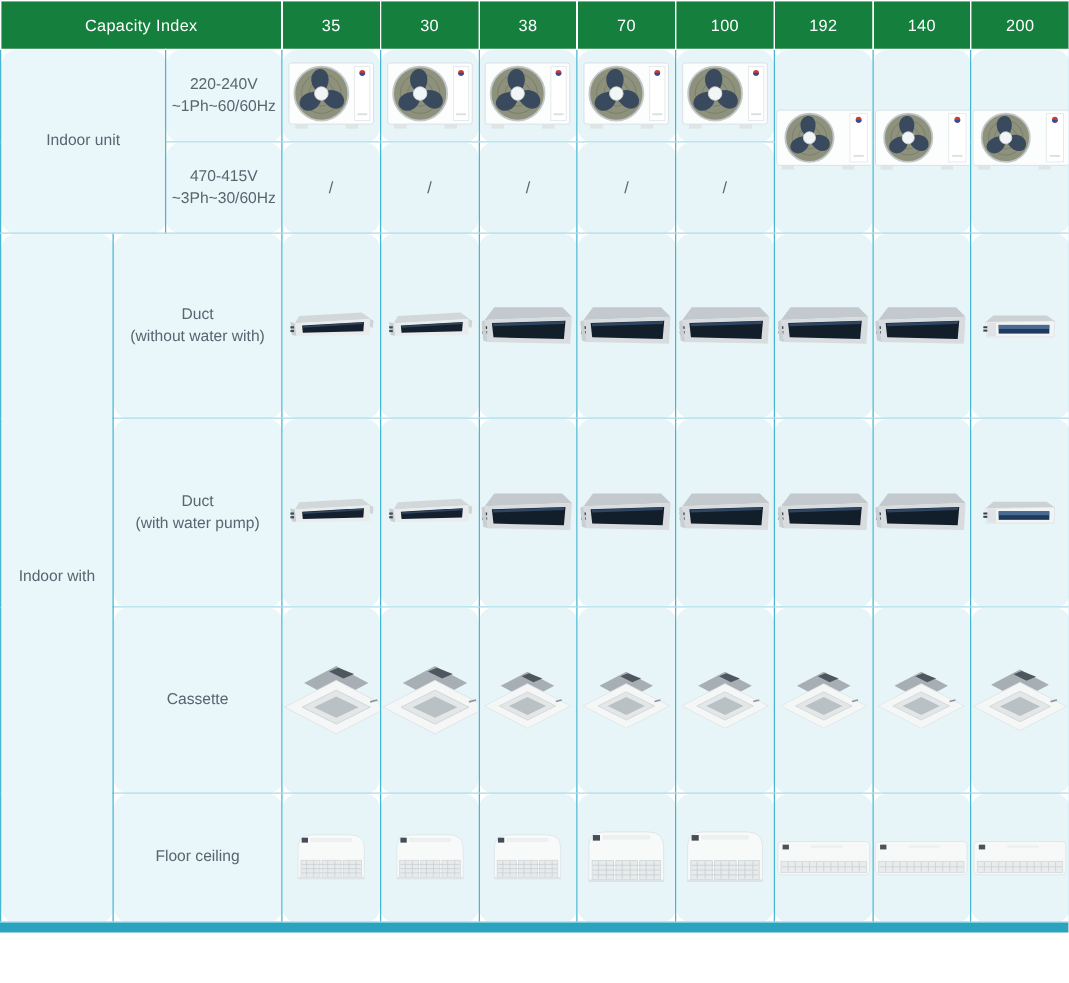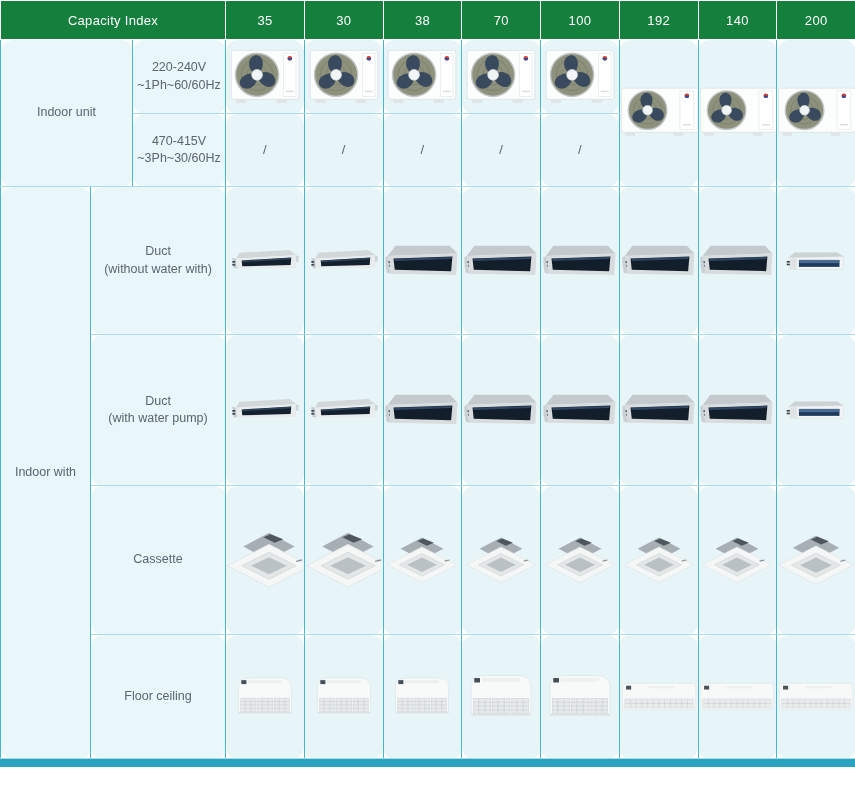--- a/index.html
+++ b/index.html
@@ -23,21 +23,21 @@
     border-top:1px solid #a9dcea;border-bottom:1px solid #a9dcea;
     text-align:center;vertical-align:middle;
     color:#5a6570;font-size:12.5px;line-height:1.4;border-radius:12px;
   }
   td.lbl{background:#e9f6fa;}
   td.slash{font-size:13px;color:#5a6570;}
   .two-line span{display:block;}
 
   tr.r-out1{height:74px;} tr.r-out2{height:73px;}
   tr.r-in1{height:148px;} tr.r-in2{height:151px;}
-  tr.r-in3{height:149px;} tr.r-in4{height:124px;}
+  tr.r-in3{height:149px;} tr.r-in4{height:103px;}
 
   .unit{display:inline-block;vertical-align:middle;}
   .bottom-bar{width:855px;height:8px;background:#2aa3be;margin-top:0px;}
   .defs{position:absolute;width:0;height:0;}
 </style>
 </head>
 <body>
 
 <svg class="defs" aria-hidden="true">
   <defs>

